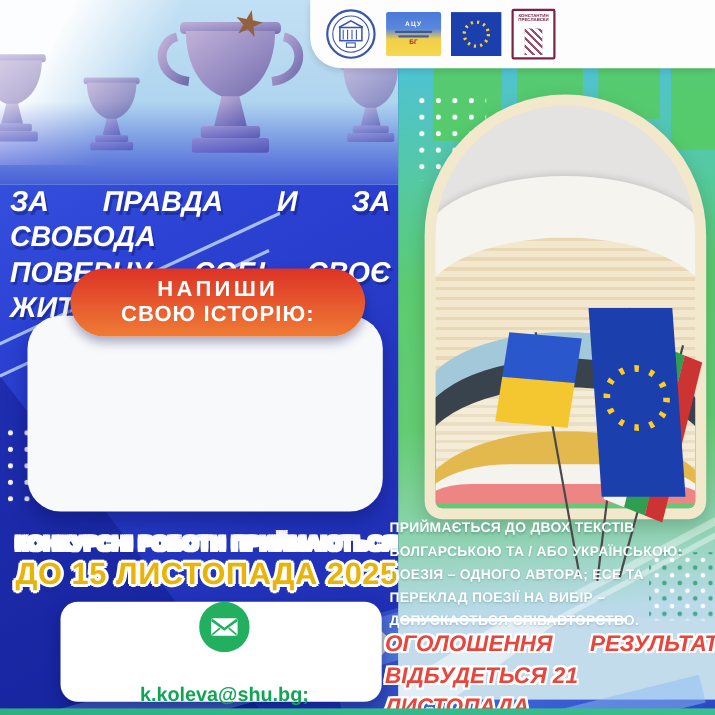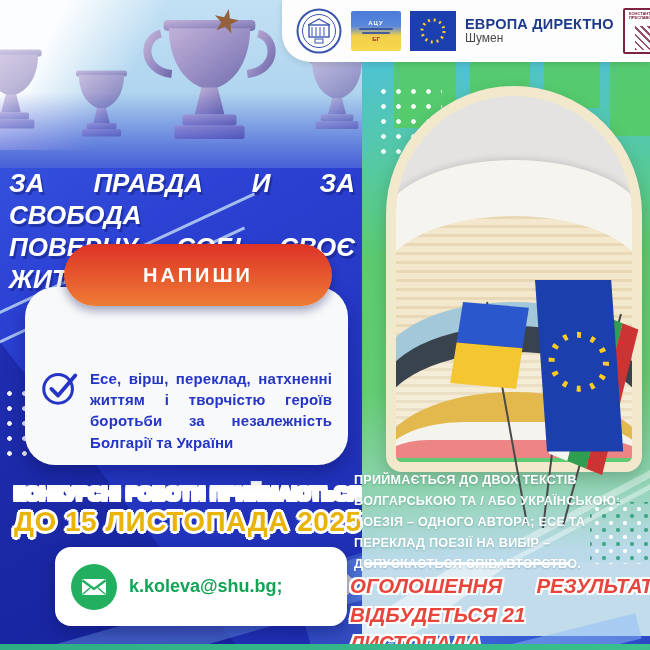--- a/index.html
+++ b/index.html
@@ -113,23 +113,23 @@
     padding:32px 16px 12px 14px; display:flex; flex-direction:column; gap:13px; justify-content:flex-end; }
   .chk-row { display:flex; gap:9px; align-items:flex-start; }
   .chk-ic { flex:0 0 42px; margin-top:-2px; }
   .chk-tx { flex:1; font-size:15px; font-weight:800; color:#2535c5; line-height:1.42; text-align:justify; letter-spacing:.1px; }
   .deadline1 { position:absolute; left:14px; top:484px; z-index:10;
     font-size:18px; font-weight:700; color:#ffffff; letter-spacing:.4px;
     text-shadow:-2px -2px 0 #fff,2px -2px 0 #fff,-2px 2px 0 #fff,2px 2px 0 #fff,0 -2px 0 #fff,0 2px 0 #fff,-2px 0 0 #fff,2px 0 0 #fff; }
   .deadline2 { position:absolute; left:14px; top:506px; z-index:10;
     font-size:28px; font-weight:800; color:#eab308; letter-spacing:.5px;
     text-shadow:-2px -2px 0 #fff,2px -2px 0 #fff,-2px 2px 0 #fff,2px 2px 0 #fff,0 -3px 0 #fff,0 3px 0 #fff,-3px 0 0 #fff,3px 0 0 #fff; }
-  .email-card { position:absolute; left:55px; top:547px; width:292px; height:79px; z-index:12;
+  .email-card { position:absolute; left:55px; top:547px; width:292px; height:91px; z-index:12;
     background:#fff; border-radius:16px; box-shadow:0 6px 14px rgba(8,16,90,.4);
-    display:flex; align-items:center; gap:12px; padding:0 10px 0 16px; }
+    display:flex; align-items:center; gap:27px; padding:0 10px 0 16px;flex-direction:column; }
   .email-fold { position:absolute; left:324px; top:552px; width:34px; height:62px; z-index:11;
     background:linear-gradient(120deg,#e9e9e9,#b9b9b9); clip-path:polygon(0 0,100% 52%,15% 100%); }
   .env { flex:0 0 46px; }
   .email-tx { display:flex; flex-direction:column; line-height:1.3; }
   .email-tx span { font-size:18px; font-weight:800; color:#12a455; }
 
   
   .rules { position:absolute; left:354px; top:470px; width:294px; z-index:23;
     font-size:12.6px; font-weight:800; color:#fff; text-transform:uppercase; line-height:1.66; letter-spacing:.25px;
     text-shadow:0 1px 2px rgba(0,60,60,.25); }
@@ -262,47 +262,37 @@
     <div class="ua-logo">
       <span class="t1">АЦУ</span>
       <span class="bar"></span>
       <span class="bar" style="width:28px"></span>
       <span class="t2">БГ</span>
     </div>
     <svg class="eu-logo" viewBox="0 0 46 40">
       <rect x="0" y="0" width="46" height="40" fill="#1c3fae"></rect>
       <circle cx="23" cy="20" r="11" fill="none" stroke="#ffcc22" stroke-width="3" stroke-dasharray="2 3.8"></circle>
     </svg>
-    <div class="ed-text">
-      <span class="ed-title">ЕВРОПА ДИРЕКТНО</span>
-      <span class="ed-sub">Шумен</span>
-    </div>
     <div class="stamp">
       <span class="st-t">КОНСТАНТИН ПРЕСЛАВСКИ</span>
       <span class="st-fig"></span>
     </div>
   </div>
 
   <div class="main-title">
     <div>ЗА ПРАВДА И ЗА СВОБОДА</div>
     <div>ПОВЕРНУ СОБІ СВОЄ ЖИТТЯ</div>
   </div>
 
   <div class="card">
-    <div class="chk-row">
-      <svg class="chk-ic" width="42" height="42" viewBox="0 0 44 44">
-        <circle cx="20" cy="24" r="15" fill="none" stroke="#2535c5" stroke-width="3.2"></circle>
-        <path d="M13 24 l7 7 L38 10" fill="none" stroke="#2535c5" stroke-width="4" stroke-linecap="round" stroke-linejoin="round"></path>
-      </svg>
-      <div class="chk-tx">Есе, вірш, переклад, натхненні життям і творчістю героїв боротьби за незалежність Болгарії та України</div>
-    </div>
   </div>
 
   <div class="badge">
     <span class="b1">НАПИШИ</span>
+    <span class="b2">СВОЮ ІСТОРІЮ:</span>
   </div>
 
   <div class="deadline1">КОНКУРСНІ РОБОТИ ПРИЙМАЮТЬСЯ</div>
   <div class="deadline2">ДО 15 ЛИСТОПАДА 2025</div>
 
   <div class="email-fold"></div>
   <div class="email-card">
     <svg class="env" width="46" height="46" viewBox="0 0 46 46">
       <circle cx="23" cy="23" r="23" fill="#22b060"></circle>
       <rect x="11" y="15" width="24" height="16" rx="2" fill="#fff"></rect>

